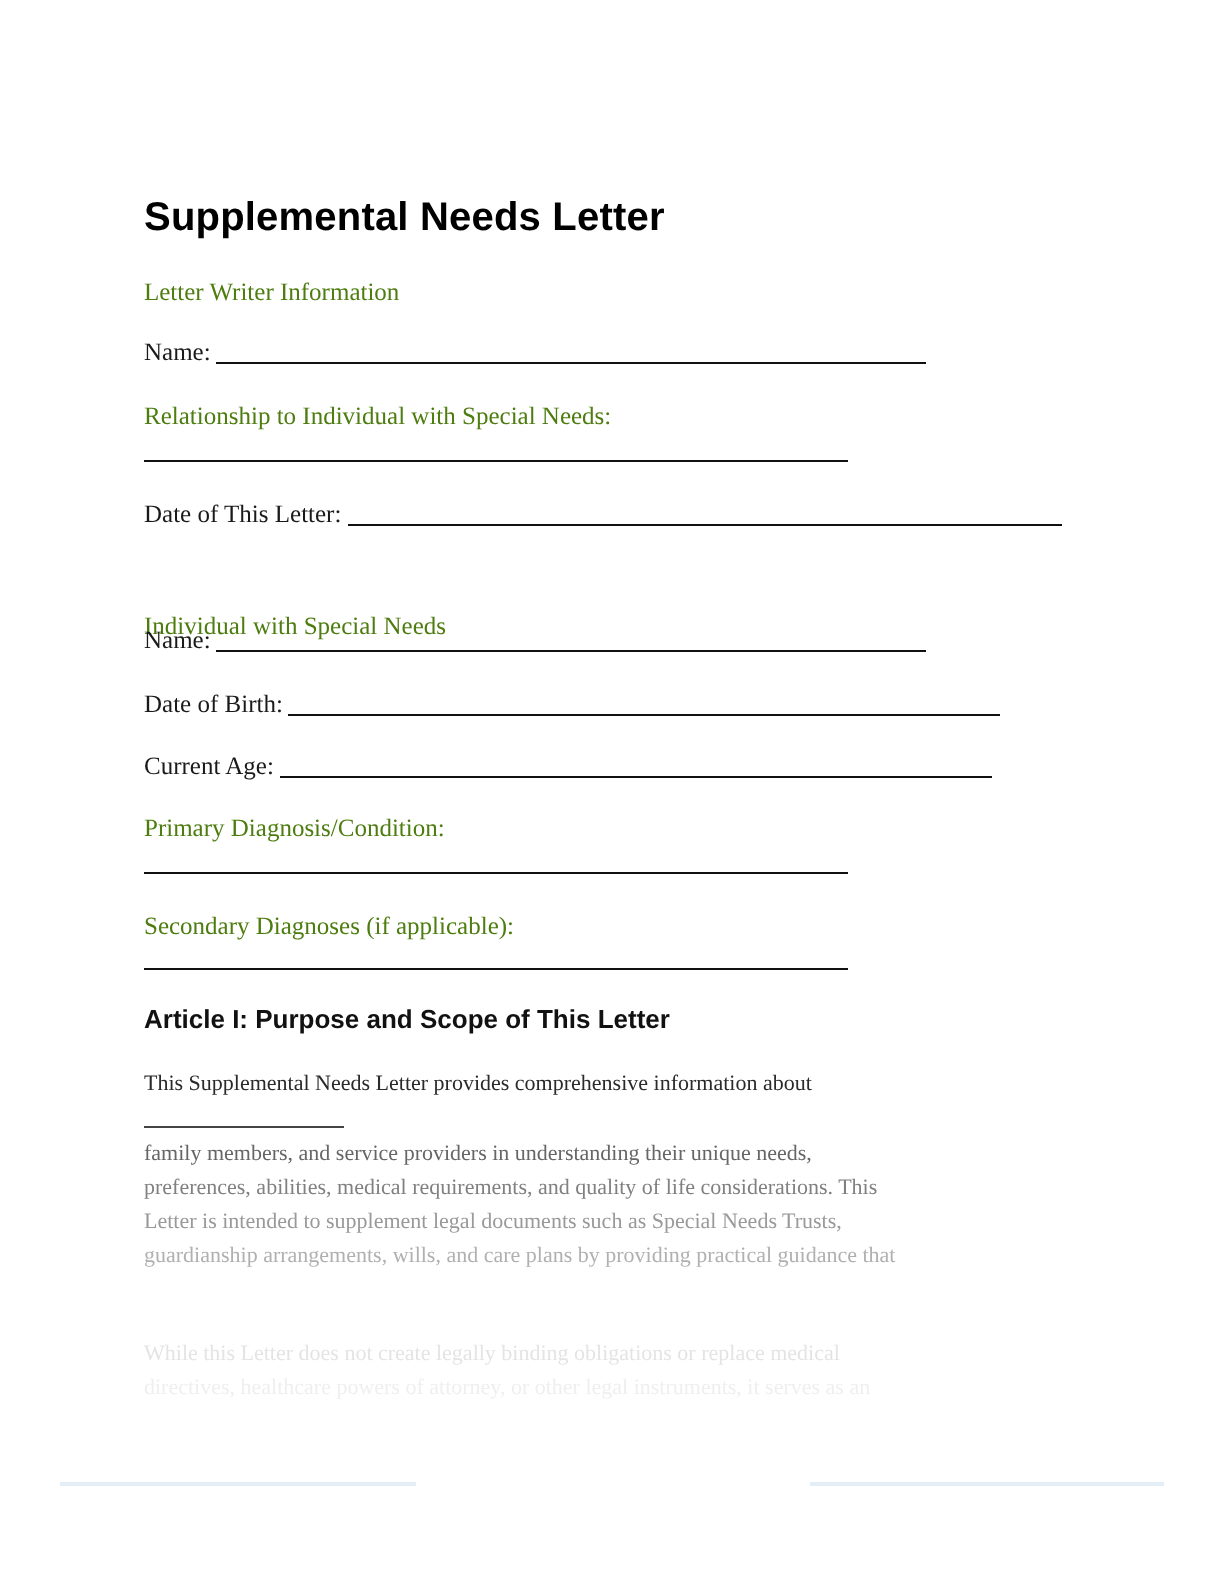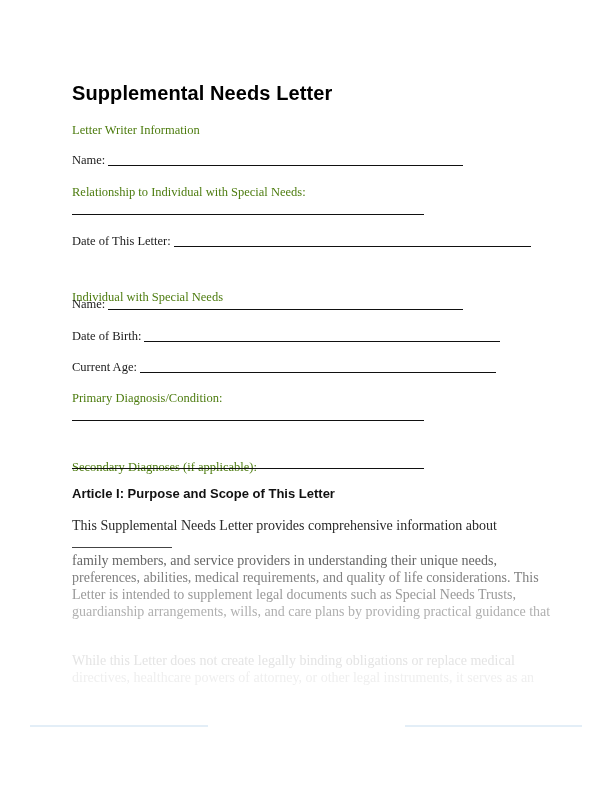--- a/index.html
+++ b/index.html
@@ -10,21 +10,21 @@
     body {
       width: 612px;
       height: 792px;
       position: relative;
       overflow: hidden;
       font-family: "DejaVu Serif", "Liberation Serif", serif;
       color: #1a1a1a;
     }
     .page {
       position: absolute;
-      left: 0; top: 0;
+      left: 0; top: 16px;
       width: 612px;
       height: 628px;
     }
     .title {
       position: absolute;
       left: 72px;
       top: 82px;
       font-family: "Liberation Sans", "DejaVu Sans", sans-serif;
       font-weight: bold;
       font-size: 20px;
@@ -75,21 +75,21 @@
       font-family: "Liberation Sans", "DejaVu Sans", sans-serif;
       font-weight: bold;
       font-size: 13px;
       color: #111;
       white-space: nowrap;
     }
     .para-line {
       position: absolute;
       left: 72px;
       font-family: "Liberation Serif", "DejaVu Serif", serif;
-      font-size: 14px;
+      font-size: 11px;
       white-space: nowrap;
       line-height: 14px;
     }
     .inline-blank {
       display: inline-block;
       width: 100px;
       border-bottom: 1px solid currentColor;
       height: 10px;
       margin-right: 4px;
       vertical-align: baseline;
@@ -161,21 +161,21 @@
   </div>
 
   <div class="field" style="top:360px;">
     <span class="label">Current Age:</span>
     <span class="blank" style="width: 356.078px;"></span>
   </div>
 
   <div class="line-text" style="top:391px;">Primary Diagnosis/Condition:</div>
   <div class="blank-line" style="top:420px; width:352px;"></div>
 
-  <div class="line-text" style="top:440px;margin-top:20px;">Secondary Diagnoses (if applicable):</div>
+  <div class="line-text" style="top:440px;">Secondary Diagnoses (if applicable):</div>
   <div class="blank-line" style="top:468px; width:352px;"></div>
 
   <div class="h2">Article I: Purpose and Scope of This Letter</div>
 
   <div class="para-line" style="top:519px; color:#2a2a2a;">This Supplemental Needs Letter provides comprehensive information about</div>
   <div class="para-line" style="top:537px; color:#444;"><span class="inline-blank"></span></div>
   <div class="para-line" style="top:554px; color:#666;">family members, and service providers in understanding their unique needs,</div>
   <div class="para-line" style="top:571px; color:#808080;">preferences, abilities, medical requirements, and quality of life considerations. This</div>
   <div class="para-line" style="top:605px; color:#b0b0b0;">guardianship arrangements, wills, and care plans by providing practical guidance that</div>
   <div class="para-line" style="top:588px; color:#999;">Letter is intended to supplement legal documents such as Special Needs Trusts,</div>

